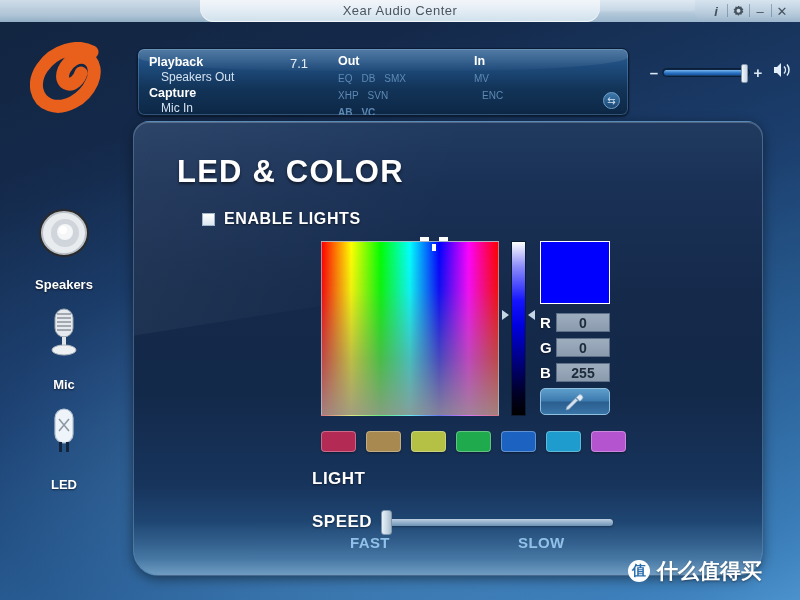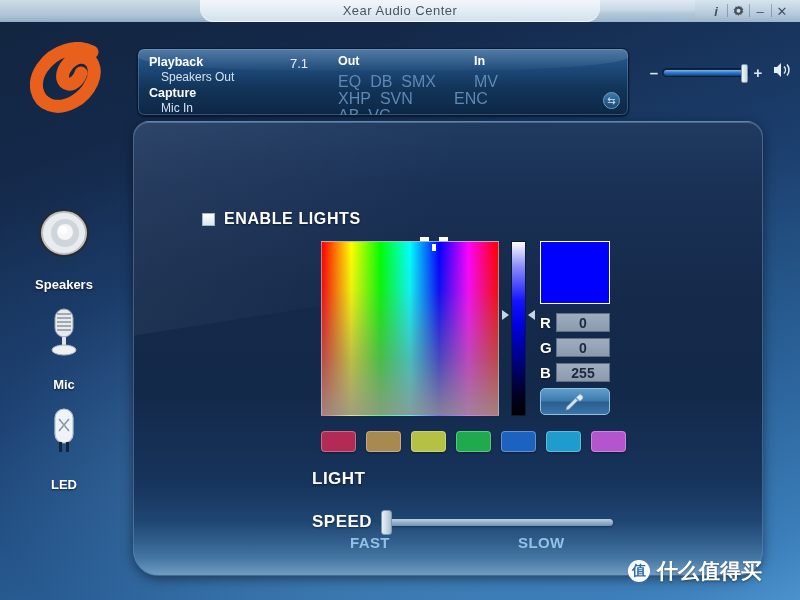--- a/index.html
+++ b/index.html
@@ -81,35 +81,35 @@
     overflow: hidden;
   }
   #info-gloss {
     position: absolute; left: 0; top: 0; width: 100%; height: 22px;
     background: linear-gradient(180deg, rgba(255,255,255,0.18), rgba(255,255,255,0.02));
     border-radius: 6px 6px 40% 40%/6px 6px 14px 14px;
     pointer-events: none;
   }
   .ip-strong { color: #ffffff; font-weight: bold; font-size: 12.5px; }
   .ip-sub { color: #d3e2f0; font-size: 12px; }
-  .ip-dim { color: #5d89b4; font-size: 16px; }
+  .ip-dim { color: #5d89b4; font-size: 10px; }
   #ip-playback { position: absolute; left: 11px; top: 6px; }
   #ip-speakers { position: absolute; left: 23px; top: 21px; }
   #ip-capture  { position: absolute; left: 11px; top: 37px; }
   #ip-micin    { position: absolute; left: 23px; top: 52px; }
   #ip-71 { position: absolute; left: 152px; top: 7px; color:#e4eef7; font-size: 13px; }
   #ip-rate { position: absolute; left: 110px; top: 27px; color:#ffffff; font-size: 23px; letter-spacing: 1px; }
   #ip-out  { position: absolute; left: 200px; top: 5px; }
   #ip-in   { position: absolute; left: 336px; top: 5px; }
   .ip-flagrow { position: absolute; display: flex; gap: 9px; }
   #ip-outrow1 { left: 200px; top: 24px; }
   #ip-outrow2 { left: 200px; top: 41px; }
-  #ip-outrow3 { left: 200px; top: 58px; }
+  #ip-outrow3 { left: 200px; top: 58px; font-weight: bold; }
   #ip-inrow1  { left: 336px; top: 24px; }
-  #ip-inrow2  { left: 316px; top: 41px; align-items: center; }
+  #ip-inrow2  { left: 344px; top: 41px; align-items: center; }
   #ip-swap {
     position: absolute; right: 8px; bottom: 6px;
     width: 17px; height: 17px; border-radius: 50%;
     background: linear-gradient(180deg, #3e79ad, #1b4570);
     border: 1px solid #6ea0c8;
     display: flex; align-items: center; justify-content: center;
     color: #cfe3f4; font-size: 10px; line-height: 1;
   }
 
   
@@ -457,20 +457,21 @@
       <path d="M23 14 L33 26 M33 14 L23 26" stroke="#8c99a5" stroke-width="1.6"></path>
       <rect x="23" y="37" width="3" height="10" fill="#14243a"></rect>
       <rect x="30" y="37" width="3" height="10" fill="#14243a"></rect>
     </svg>
     <div class="side-label">LED</div>
   </div>
 
   <div id="main-panel">
     <div id="panel-sheen"></div>
 
+    <div id="page-title">LED &amp; COLOR</div>
 
     <div id="enable-row">
       <div id="enable-box"></div>
       <div id="enable-label">ENABLE LIGHTS</div>
     </div>
 
     <div id="color-square">
       <div id="sq-marker" style="left: 62.5%; top: 2px;"></div>
     </div>
 

